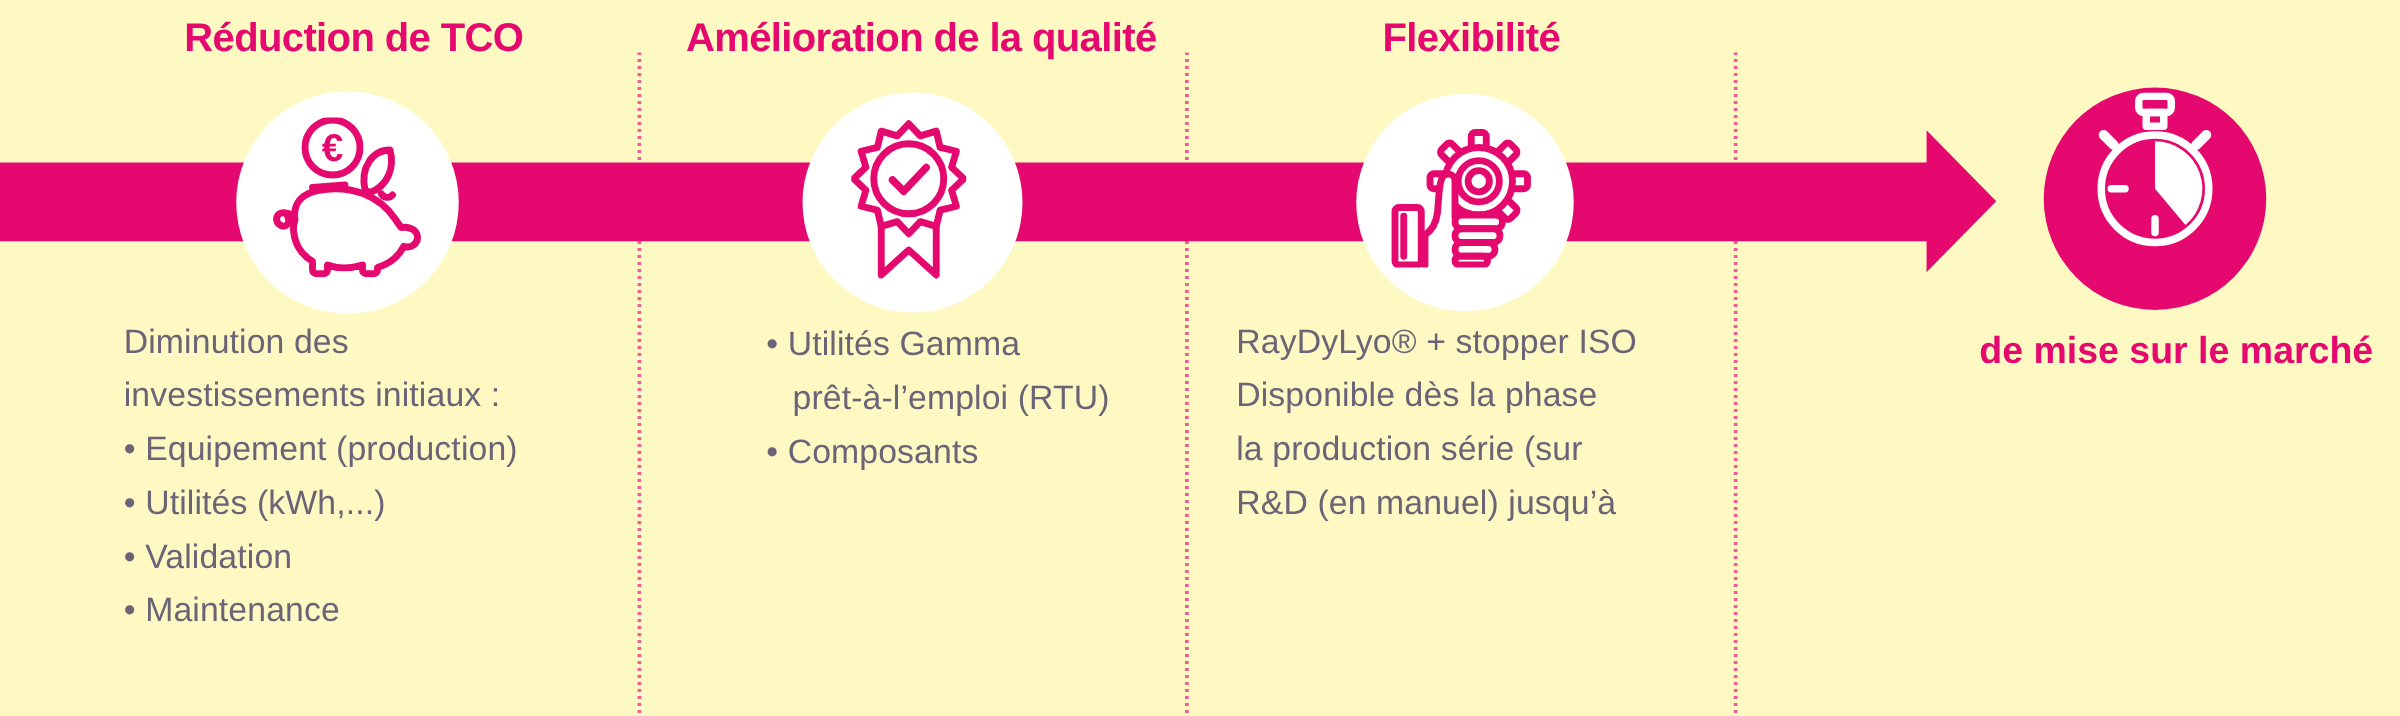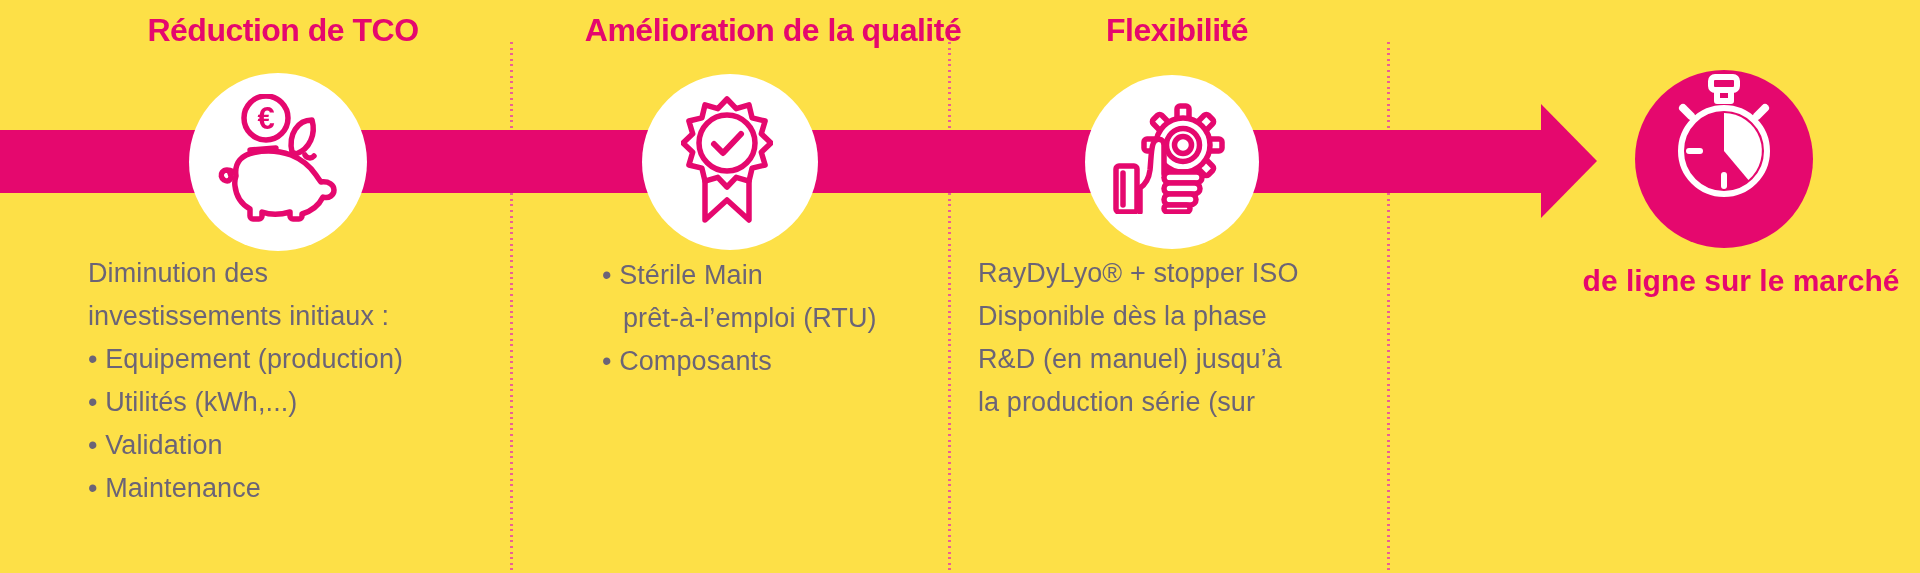--- a/index.html
+++ b/index.html
@@ -1,17 +1,17 @@
 <!DOCTYPE html>
 <html style="--pink: #E5086E; --text-gray: #6B6477; --dot-pink: #EC5F95;"><head>
 <meta charset="utf-8">
 <style>
   html,body{margin:0;padding:0;background:#fff;}
   .stage{
-    position:relative;width:1920px;height:573px;overflow:hidden;background:#fde047;
+    position:relative;width:1920px;height:573px;overflow:hidden;background:#fef9c3;
     font-family:"Liberation Sans",sans-serif;
   }
   :root{
     --pink:#E5086E;
     --text-gray:#6B6477;
     --dot-pink:#EC5F95;
   }
   .divider{
     position:absolute;top:42px;bottom:0;width:3px;z-index:0;
     background:repeating-linear-gradient(to bottom, var(--dot-pink) 0 2px, transparent 2px 5.6px);
@@ -30,21 +30,21 @@
   .halo2{left:642px;top:74px;width:176px;height:176px;}
   .halo3{left:1085px;top:75px;width:174px;height:174px;}
   .icon{position:absolute;z-index:3;color:var(--pink);}
   .step-title{
     position:absolute;top:12px;transform:translateX(-50%);
     font-size:32px;font-weight:bold;letter-spacing:-0.5px;white-space:nowrap;
     color:var(--pink);z-index:4;
   }
   .tblock{
     position:absolute;z-index:4;
-    font-size:27px;line-height:43px;color:var(--text-gray);letter-spacing:0.1px;
+    font-size:27px;line-height:43px;color:var(--text-gray);letter-spacing:0.1px;margin-left:11px;
   }
   .tblock .line{white-space:nowrap;}
   .tblock .indent{padding-left:21px;}
   .result-circle{
     position:absolute;left:1635px;top:70px;width:178px;height:178px;
     border-radius:50%;background:var(--pink);z-index:2;
   }
   .result-title{
     position:absolute;left:1741px;top:262px;transform:translateX(-50%);
     text-align:center;font-size:30px;font-weight:bold;line-height:38px;
@@ -62,21 +62,21 @@
   <div class="divider" style="left:1387px"></div>
 
   <div class="band"></div>
   <div class="arrowhead"></div>
 
   <div class="halo halo1"></div>
   <div class="halo halo2"></div>
   <div class="halo halo3"></div>
 
   <div class="step-title" style="left:283px">Réduction de TCO</div>
-  <div class="step-title" style="left:773px">Amélioration de la qualité</div>
+  <div class="step-title" style="left:737px">Amélioration de la qualité</div>
   <div class="step-title" style="left:1177px">Flexibilité</div>
 
   <div class="icon" style="left:212px;top:94px">
     <svg width="130" height="128" viewBox="0 0 130 128" fill="none" stroke="currentColor" stroke-width="5.5" stroke-linecap="round" stroke-linejoin="round">
       <path d="M22 78 C 10 72 6 82 12 86 C 17 89 21 84 18 79"></path>
       <path d="M24 82 C 22 68 30 61 42 58.5 C 54 56 68 57 79 61 C 89 65 98 72 104 81 C 106 84 108 87 109 88 C 117 87 122 91 122 96 C 122 101 117 105 111 103 C 107 111 100 117 90 120 L 90 122 a 3 3 0 0 1 -3 3 L 81 125 a 3 3 0 0 1 -3 -3 L 78 118 C 68 121 58 121 50 118 L 50 122 a 3 3 0 0 1 -3 3 L 41 125 a 3 3 0 0 1 -3 -3 L 38 115 C 29 110 24 101 23 92 C 22.5 89 23 85 24 82 Z"></path>
       <path d="M80 58 C 76 40 86 26 100 26 C 104 40 98 55 84 60 Z" fill="#fff"></path>
       <path d="M93 61 a 5.5 5.5 0 0 0 9 1"></path>
       <circle cx="54" cy="24" r="22" fill="#fff"></circle>
       <path d="M38 56 L 64 54"></path>
@@ -121,44 +121,44 @@
   <div class="tblock" style="left:88px;top:252px;width:380px">
     <div class="line">Diminution des</div>
     <div class="line">investissements initiaux :</div>
     <div class="line">• Equipement (production)</div>
     <div class="line">• Utilités (kWh,...)</div>
     <div class="line">• Validation</div>
     <div class="line">• Maintenance</div>
   </div>
 
   <div class="tblock" style="left:602px;top:254px;width:340px">
-    <div class="line">• Stérile Main</div>
+    <div class="line">• Utilités Gamma</div>
     <div class="line indent">prêt-à-l’emploi (RTU)</div>
     <div class="line">• Composants</div>
   </div>
 
   <div class="tblock" style="left:978px;top:252px;width:390px">
     <div class="line">RayDyLyo® + stopper ISO</div>
     <div class="line">Disponible dès la phase</div>
+    <div class="line">la production série (sur</div>
     <div class="line">R&amp;D (en manuel) jusqu’à</div>
-    <div class="line">la production série (sur</div>
   </div>
 
   <div class="result-circle">
     <div class="icon" style="left:29px;top:4px">
       <svg width="120" height="140" viewBox="0 0 120 140" fill="none" stroke="#fff" stroke-width="6" stroke-linecap="round" stroke-linejoin="round">
         <rect x="47" y="3" width="26" height="13" rx="4"></rect>
         <rect x="53" y="16" width="14" height="11"></rect>
         <path d="M27 42 L 19 34" stroke-width="8"></path>
         <path d="M93 42 L 101 34" stroke-width="8"></path>
         <circle cx="60" cy="77" r="43"></circle>
         <path d="M60 77 L 60 39 A 38 38 0 0 1 84.4 106 Z" fill="#fff" stroke="none"></path>
         <path d="M25 77 L 36 77"></path>
         <path d="M60 112 L 60 101"></path>
       </svg>
     </div>
   </div>
 
   <div class="result-title">
-    <div>de ligne sur le marché</div>
+    <div>de mise sur le marché</div>
   </div>
 
 </div>
 
 </body></html>

